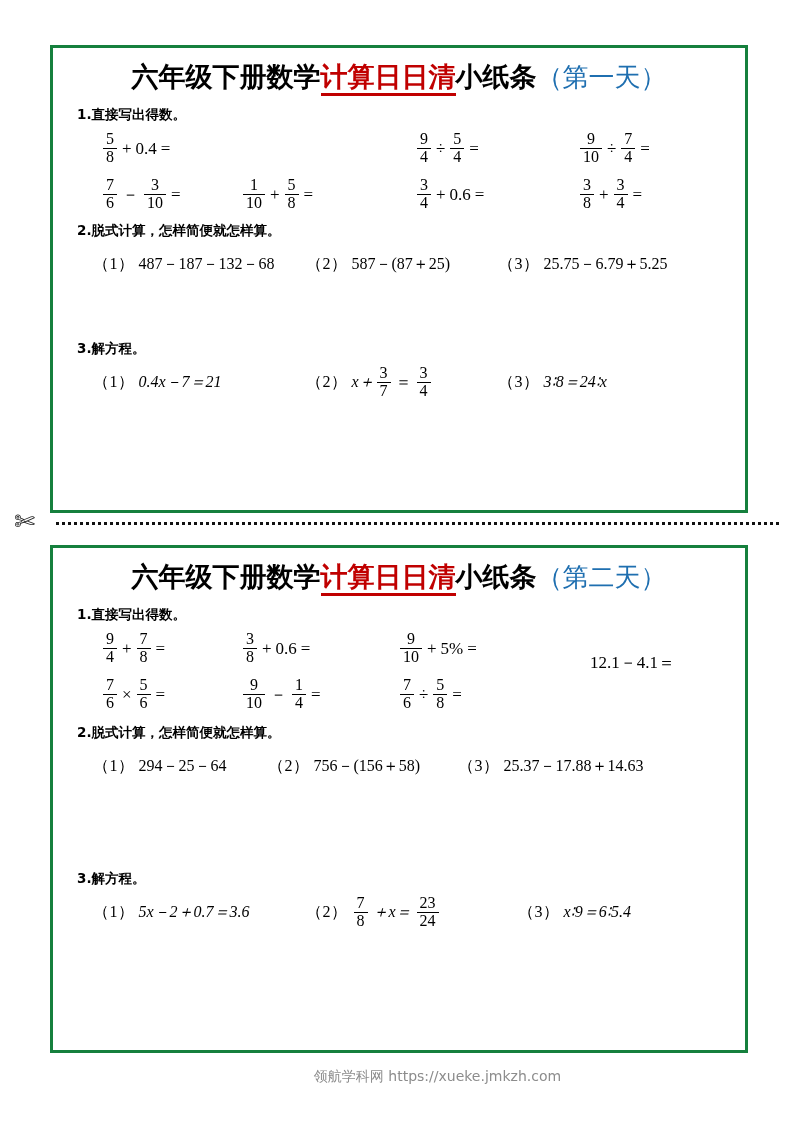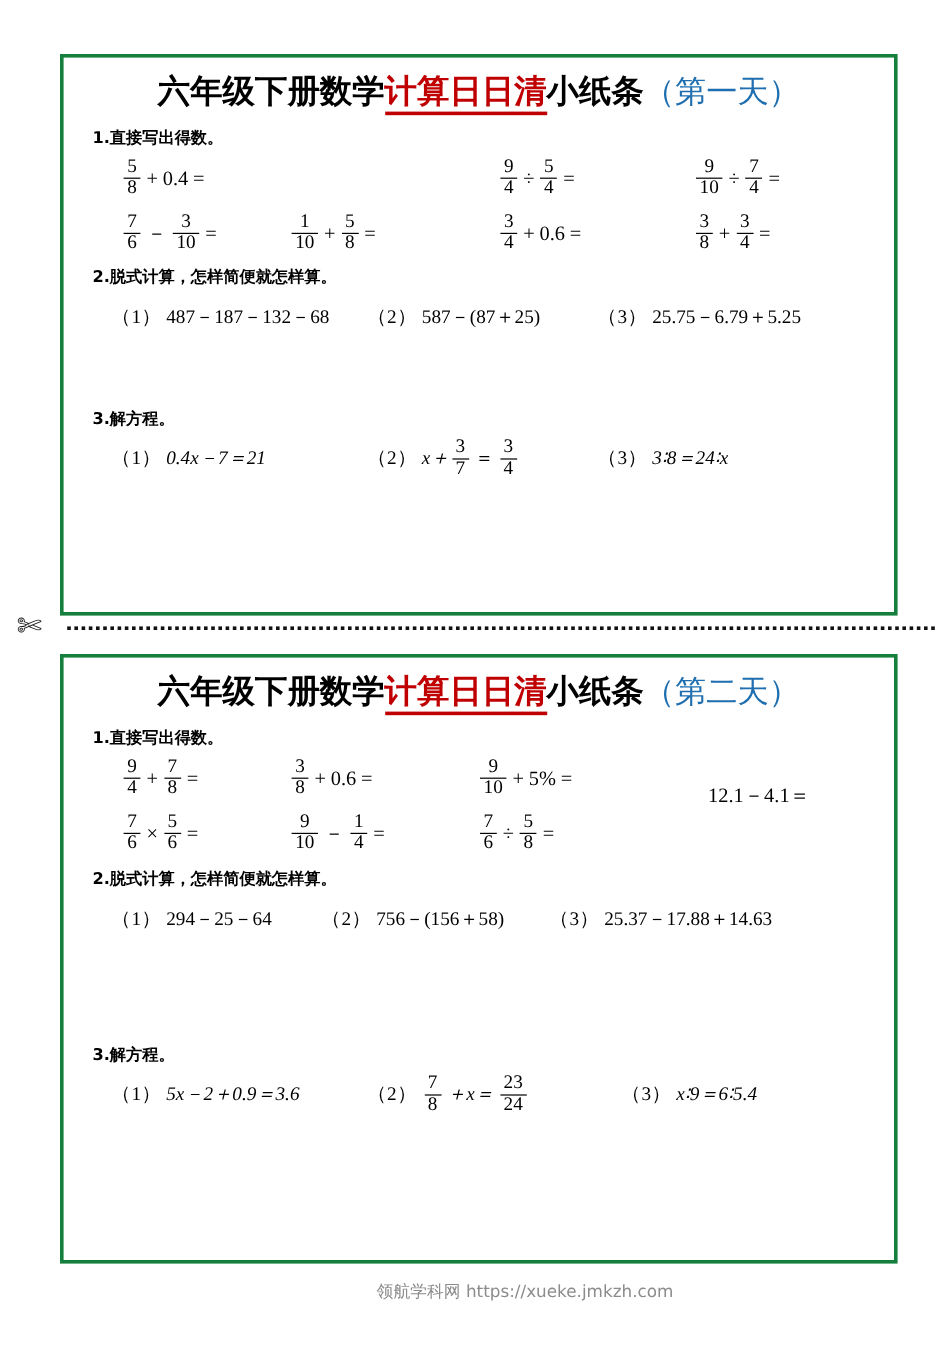--- a/index.html
+++ b/index.html
@@ -377,21 +377,21 @@
       <span class="pnum">（3）</span>
       <span>25.37－17.88＋14.63</span>
     </div>
   </div>
 
   <div class="section-head" style="margin-top:80px;">3.解方程。</div>
 
   <div class="row" style="margin-top:2px;">
     <div class="cell small" style="left:40px;">
       <span class="pnum">（1）</span>
-      <span class="ital">5x－2＋0.9＝3.6</span>
+      <span class="ital">5x－2＋0.7＝3.6</span>
     </div>
     <div class="cell small" style="left:253px;">
       <span class="pnum">（2）</span>
       <span class="frac">
           <span class="num">7</span>
           <span class="den">8</span>
         </span>
       <span class="op ital">＋x＝</span>
       <span class="frac">
           <span class="num">23</span>

